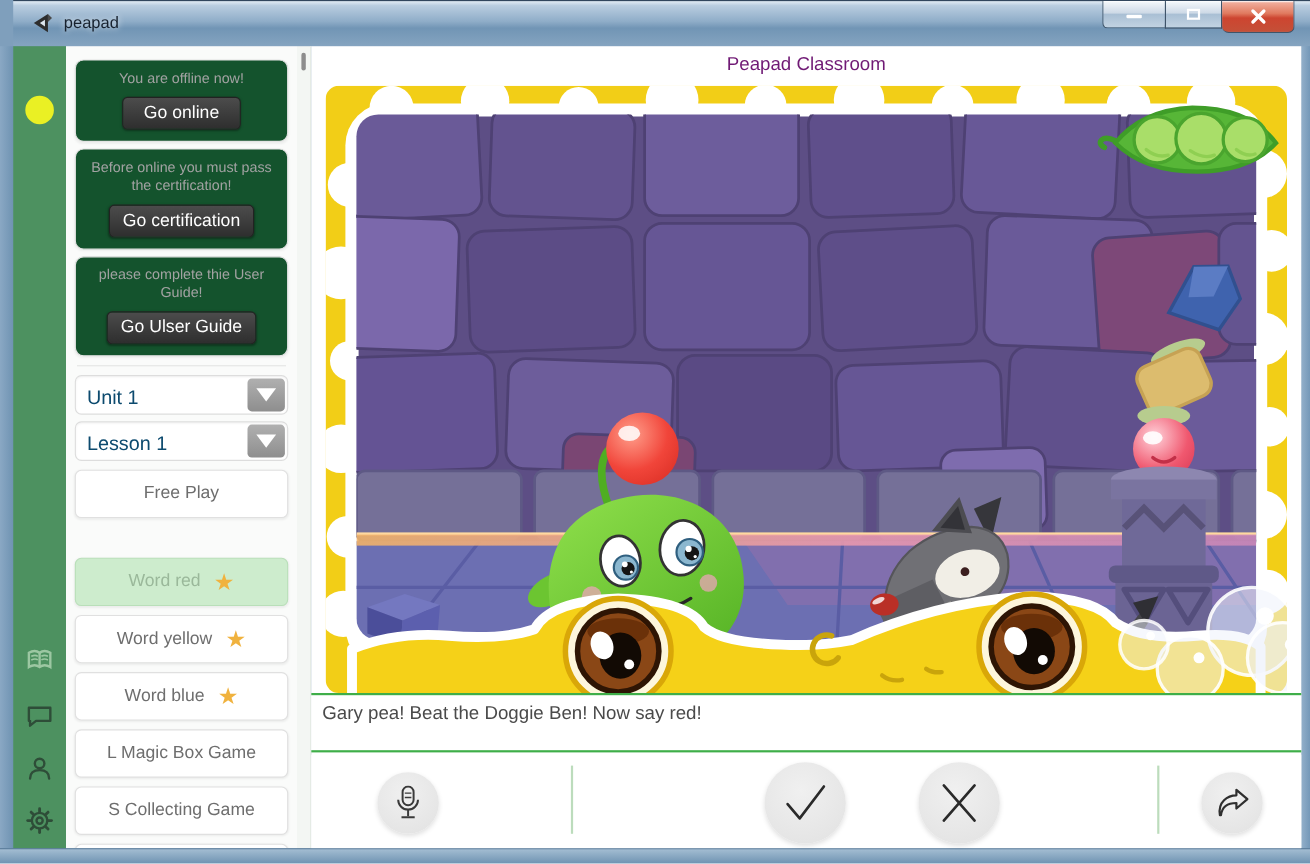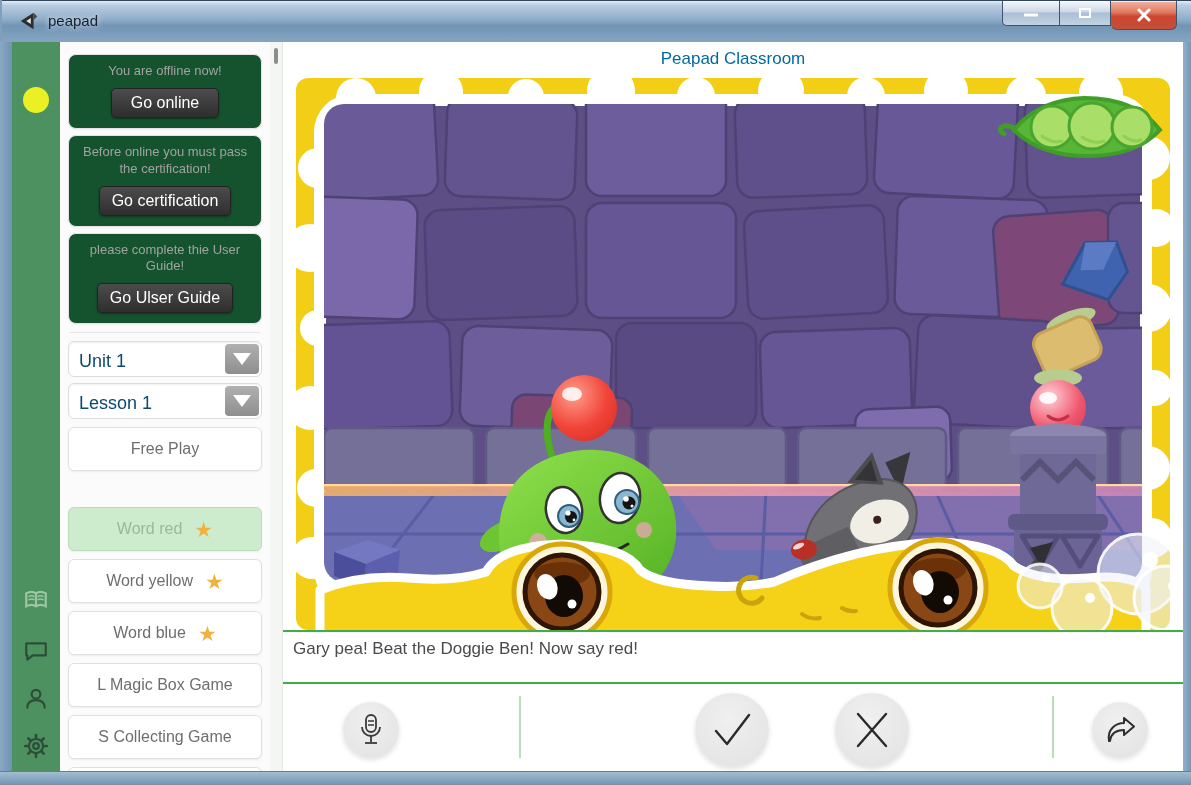--- a/index.html
+++ b/index.html
@@ -1,19 +1,19 @@
 <!DOCTYPE html>
 <html><head>
 <meta charset="utf-8">
 <style>
   html,body{margin:0;padding:0;background:#d8e2ec;}
   *{box-sizing:border-box;}
   .window{position:relative;width:1191px;height:785px;font-family:"Liberation Sans",sans-serif;overflow:hidden;background:#7f9fbc;}
   
-  .titlebar{position:absolute;left:2px;top:0;right:0;height:42px;
+  .titlebar{position:absolute;left:12px;top:0;right:0;height:42px;
     background:linear-gradient(#e3edf5 0%,#b9cde0 10%,#8fadc8 45%,#7195b5 60%,#85a4c0 100%);
     border-top:1px solid #31465d;}
   .win-title{position:absolute;left:46px;top:11px;font-size:15px;color:#17212e;text-shadow:0 0 6px rgba(255,255,255,.9);}
   .unity-logo{position:absolute;left:16px;top:9px;width:22px;height:22px;}
   .winbtns{position:absolute;top:0;right:14px;display:flex;align-items:flex-start;}
   .wbtn{height:25px;border:1px solid #3f5469;border-top:none;display:flex;align-items:center;justify-content:center;
     background:linear-gradient(#f4f8fb 0%,#cdd9e6 45%,#a9bfd4 50%,#c2d3e2 100%);box-shadow:inset 0 1px 0 rgba(255,255,255,.7);}
   .wbtn-min{width:57px;border-radius:0 0 5px 5px;border-right:none;border-bottom-right-radius:0;}
   .wbtn-max{width:52px;border-radius:0 0 0 0;}
   .wbtn-close{width:66px;height:29px;border-radius:0 0 6px 6px;border-left:none;
@@ -40,21 +40,21 @@
   .dd-tri{width:0;height:0;border-left:9px solid transparent;border-right:9px solid transparent;border-top:12px solid #fff;}
   .lesson-btn{height:44px;margin:8px 8px;background:#fff;border:1px solid #e0e0e0;border-radius:6px;
     display:flex;align-items:center;justify-content:center;color:#6e6e6e;font-size:16px;box-shadow:0 1px 2px rgba(0,0,0,.06);cursor:pointer;}
   .lesson-btn.selected{background:#cdeccd;border-color:#b9dfb9;color:#9ab89a;margin-top:36px;}
   .star{color:#f0b23e;font-size:21px;margin-left:12px;line-height:1;}
   
   .panel-divider{position:absolute;left:270px;top:42px;width:13px;height:729px;background:#f3f6f3;border-right:1px solid #e2e8e2;}
   .scroll-nub{position:absolute;left:4px;top:6px;width:4px;height:16px;border-radius:2px;background:#8d8d8d;}
   
   .main{position:absolute;left:283px;top:42px;width:900px;height:729px;background:#fff;}
-  .main-title{position:absolute;top:7px;left:0;width:100%;text-align:center;font-size:17px;color:#0369a1;}
+  .main-title{position:absolute;top:7px;left:0;width:100%;text-align:center;font-size:17px;color:#701a75;}
   .scene{position:absolute;left:13px;top:36px;width:874px;height:552px;display:block;}
   .subtitle-bar{position:absolute;left:0;top:588px;width:100%;height:54px;background:#fff;border-top:2px solid #3fae49;border-bottom:2px solid #3fae49;}
   .subtitle-text{padding:7px 16px 0 10px;font-size:17px;color:#4a4a4a;}
   .controls{position:absolute;left:0;top:644px;width:100%;height:85px;background:#fff;}
   .ctl{position:absolute;border-radius:50%;background:radial-gradient(circle at 45% 35%,#f0f0f0,#e1e1e1);
     box-shadow:0 2px 5px rgba(0,0,0,.13);display:flex;align-items:center;justify-content:center;cursor:pointer;border:none;}
   .ctl-mic{left:60px;top:16px;width:56px;height:56px;}
   .ctl-check{left:412px;top:7px;width:74px;height:74px;}
   .ctl-x{left:552px;top:7px;width:74px;height:74px;}
   .ctl-fwd{left:809px;top:16px;width:56px;height:56px;}

